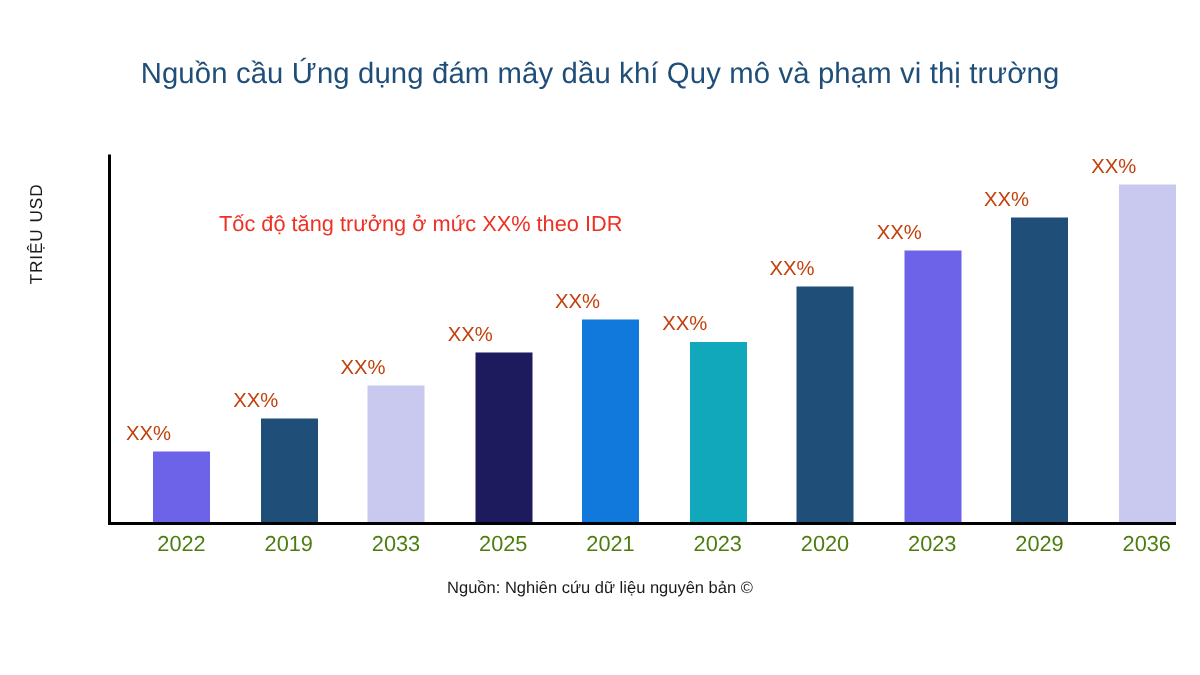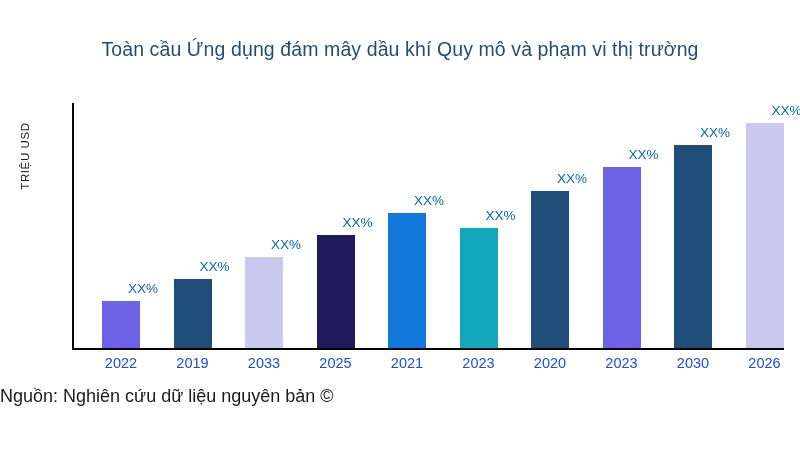--- a/index.html
+++ b/index.html
@@ -81,56 +81,57 @@
   }
   .bar {
     width: 38px;
     margin: 0 auto;
     display: block;
   }
   .bar-label {
     position: absolute;
     left: 0;
     width: 74px;
-    text-align: right;
+    text-align: left;
     font-size: 13.5px;
-    color: #0369a1;
+    color: #c2410c;
     white-space: nowrap;
   }
   .x-tick {
     position: absolute;
     top: 355px;
     width: 74px;
     text-align: center;
     font-size: 14.5px;
-    color: #1d4ed8;
+    color: #4d7c0f;
   }
   .annotation {
     position: absolute;
     left: 146px;
     top: 142px;
     font-size: 14.5px;
     color: #EE3124;
     white-space: nowrap;
   }
   .source {
     position: absolute;
     left: 0;
     top: 386px;
     width: 800px;
-    font-size: 18px;
+    text-align: center;
+    font-size: 11px;
     color: #1a1a1a;
   }
 </style>
 </head>
 <body>
 
 <div class="figure">
 
-  <div class="chart-title">Toàn cầu Ứng dụng đám mây dầu khí Quy mô và phạm vi thị trường</div>
+  <div class="chart-title">Nguồn cầu Ứng dụng đám mây dầu khí Quy mô và phạm vi thị trường</div>
 
   <div class="y-axis-label">TRIỆU USD</div>
 
   <div class="plot">
     <div class="axis-y-line"></div>
     <div class="axis-x-line"></div>
     <div class="bars" id="bars-container">
         <div class="bar-group" style="left: 12px;">
           <div class="bar" style="height: 47px; background: rgb(108, 99, 232);"></div>
         </div>
@@ -167,29 +168,30 @@
           <div class="bar" style="height: 203px; background: rgb(31, 78, 121);"></div>
         </div>
         <div class="bar-label" style="left: 584px; bottom: 210px;">XX%</div>
         <div class="bar-group" style="left: 655.5px;">
           <div class="bar" style="height: 225px; background: rgb(201, 201, 240);"></div>
         </div>
         <div class="bar-label" style="left: 655.5px; bottom: 232px;">XX%</div>
       </div>
   </div>
 
+  <div class="annotation">Tốc độ tăng trưởng ở mức XX% theo IDR</div>
 
   <div id="x-ticks">
       <div class="x-tick" style="left: 84px;">2022</div>
       <div class="x-tick" style="left: 155.5px;">2019</div>
       <div class="x-tick" style="left: 227px;">2033</div>
       <div class="x-tick" style="left: 298.5px;">2025</div>
       <div class="x-tick" style="left: 370px;">2021</div>
       <div class="x-tick" style="left: 441.5px;">2023</div>
       <div class="x-tick" style="left: 513px;">2020</div>
       <div class="x-tick" style="left: 584.5px;">2023</div>
-      <div class="x-tick" style="left: 656px;">2030</div>
-      <div class="x-tick" style="left: 727.5px;">2026</div>
+      <div class="x-tick" style="left: 656px;">2029</div>
+      <div class="x-tick" style="left: 727.5px;">2036</div>
     </div>
 
   <div class="source">Nguồn: Nghiên cứu dữ liệu nguyên bản ©</div>
 
 </div>
 
 </body></html>

